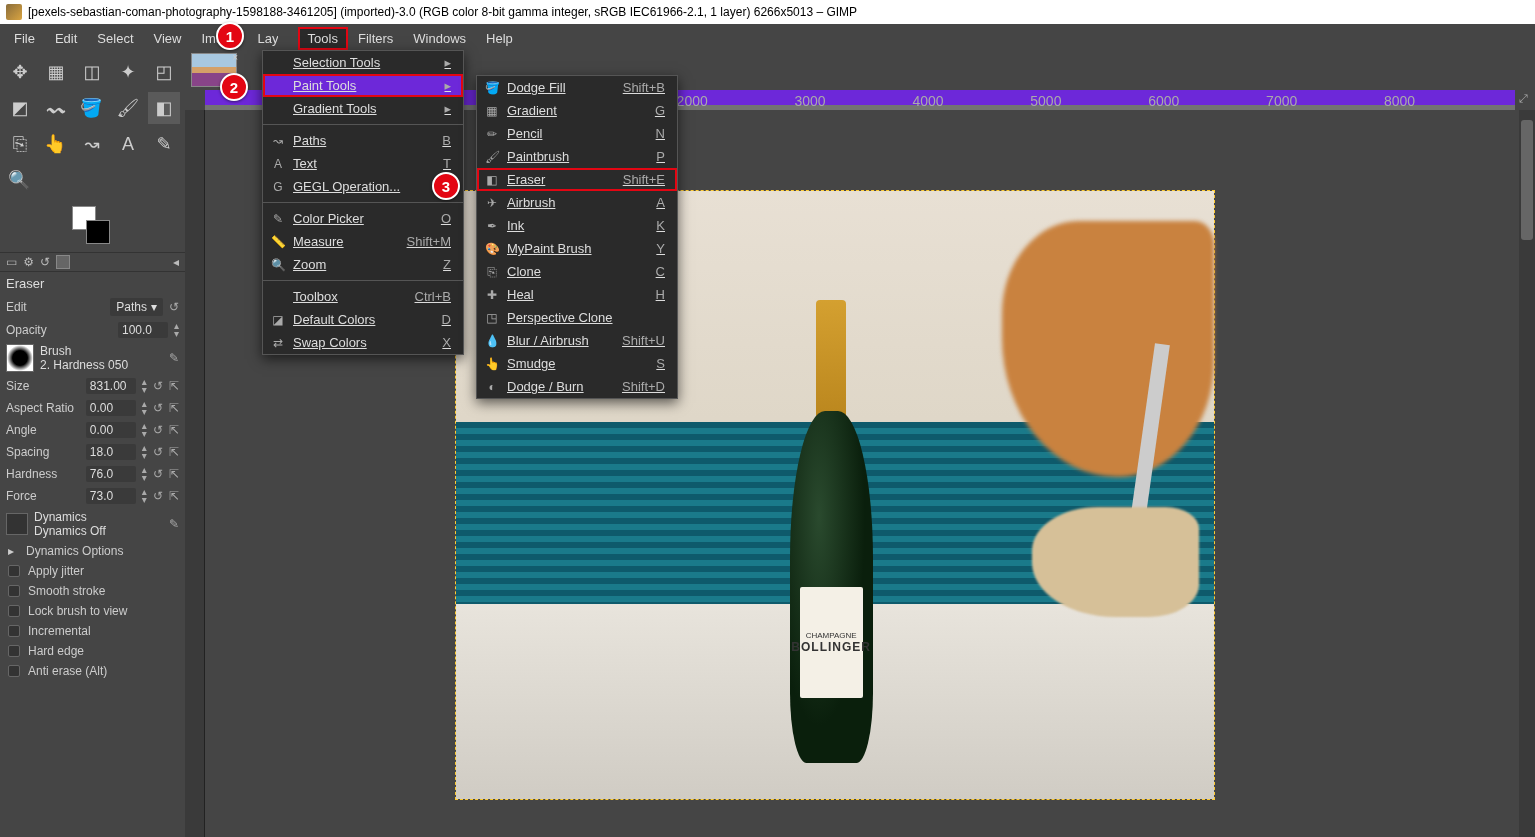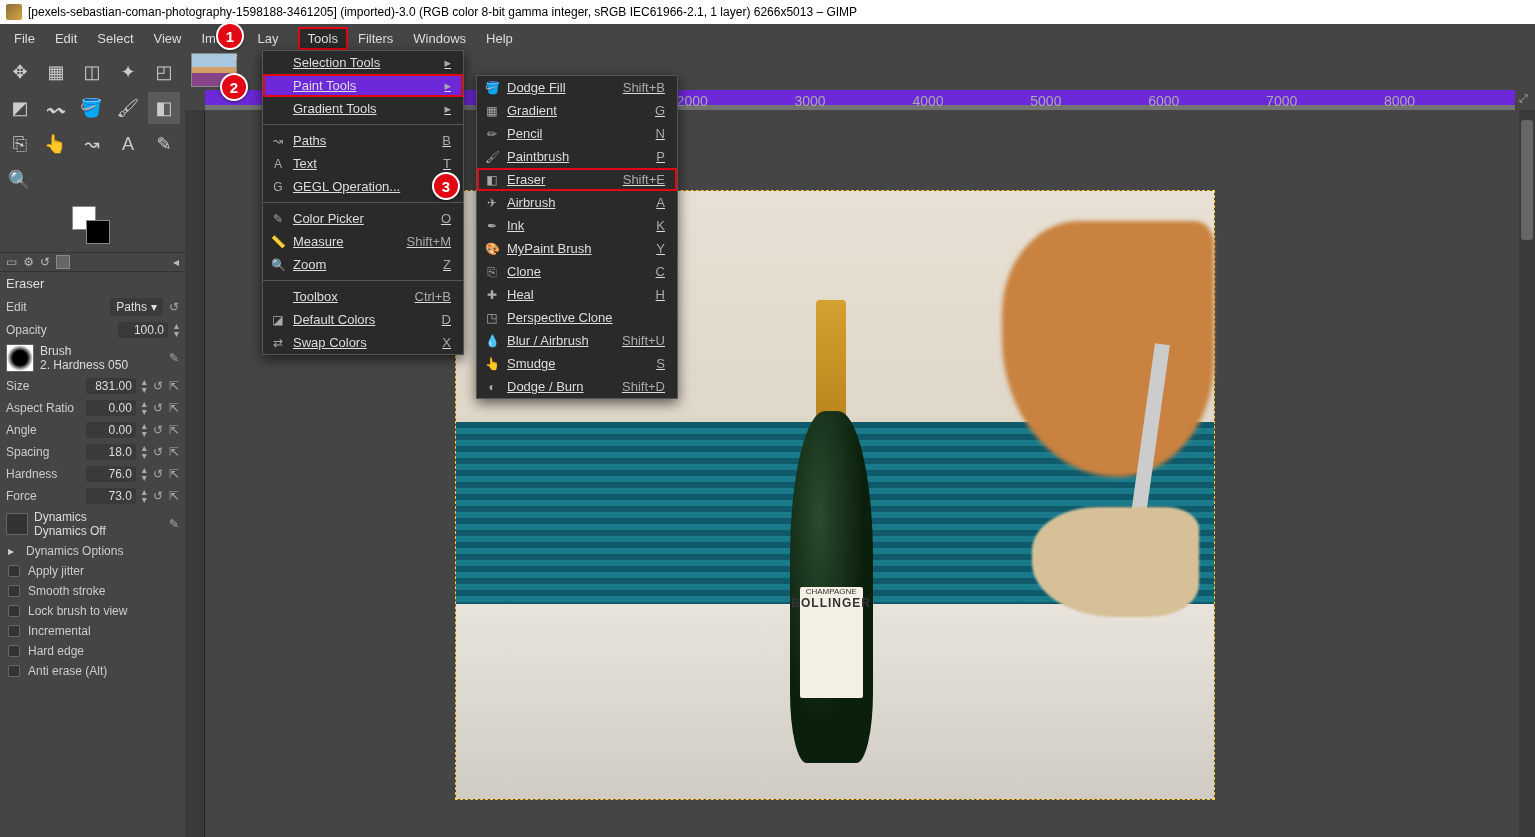--- a/index.html
+++ b/index.html
@@ -16,21 +16,21 @@
   .toolbox .tool.active { background: #5a5a5a; }
   .swatches { padding: 8px 0 8px 70px; position: relative; height: 50px;}
   .swfg { width: 24px; height: 24px; background: #fff; border: 1px solid #888; position: absolute; left: 72px; top: 4px;}
   .swbg { width: 24px; height: 24px; background: #000; border: 1px solid #888; position: absolute; left: 86px; top: 18px;}
   .tabrow { display: flex; gap: 6px; padding: 2px 6px; align-items:center; border-top:1px solid #333; border-bottom:1px solid #333;}
   .tabrow span { font-size: 12px; color:#bbb;}
   .tabrow .sq { width:14px;height:14px;background:#666;border:1px solid #888;}
   .opt-title { padding: 4px 6px; font-size: 13px; color:#ddd;}
   .opt-row { display: flex; align-items: center; padding: 3px 6px; font-size: 12px; gap:6px;}
   .opt-row .lab { flex: 1; color:#ccc;}
-  .opt-row .val { width: 50px; text-align: right; background:#3a3a3a; padding:1px 4px; border-radius:2px;}
+  .opt-row .val { width: 50px; background:#3a3a3a; padding:1px 4px; border-radius:2px;}
   .opt-row .spin { color:#aaa; font-size:10px; line-height:8px;}
   .opt-row .reset { color:#aaa; font-size:12px;}
   .select { background:#3a3a3a; padding:2px 6px; border-radius:2px; display:flex; align-items:center; gap:4px;}
   .chk { display:flex; align-items:center; gap:8px; padding:3px 8px; font-size:12px; color:#ccc;}
   .chk .box { width:12px;height:12px;background:#333;border:1px solid #666;border-radius:2px;}
   .tri { color:#ccc; margin-right:4px;}
   .canvas-area { flex: 1; position: relative; background: #454545; }
   .thumb-strip { position:absolute; left:0; top:0; height:40px; display:flex; align-items:center; padding:0 6px;}
   .thumb { width:46px; height:34px; background: linear-gradient(#a8c8e0 40%, #d4a068 40% 60%, #848 60%); border:1px solid #888; position:relative;}
   .thumb .x { position:absolute; right:-2px; top:-2px; color:#ccc; font-size:10px;}
@@ -39,21 +39,21 @@
   .ruler-v { position:absolute; left:0; top:60px; width:20px; bottom:0; background:#3a3a3a; border-right:1px solid #222;}
   .canvas-wrap { position:absolute; left:20px; top:60px; right:0; bottom:0; background:#454545; overflow:hidden;}
   .img { position:absolute; left:250px; top:80px; width:760px; height:610px; border:1px dashed #ffcc33;}
   .sky { position:absolute; left:0;top:0;right:0;height:50%; background: linear-gradient(#e8e0d4, #dcd4c4);}
   .rock { position:absolute; right:0; top:5%; width:28%; height:42%; background:#c9823f; border-radius: 40% 10% 50% 60%; filter:blur(2px);}
   .sea { position:absolute; left:0; top:38%; right:0; height:35%; background: repeating-linear-gradient(180deg,#0e5a6b,#0e5a6b 6px,#1a7a8a 6px,#1a7a8a 12px);}
   .deck { position:absolute; left:0; bottom:0; right:0; height:32%; background: linear-gradient(#e8e4dc,#d0ccc4);}
   .bottle { position:absolute; left:44%; top:18%; width:11%; height:76%;}
   .bneck { position:absolute; left:32%; top:0; width:36%; height:28%; background: linear-gradient(#d4a030,#b8841c); border-radius: 4px 4px 2px 2px;}
   .bbody { position:absolute; left:0; top:24%; width:100%; height:76%; background: radial-gradient(ellipse at 35% 30%, #2a4a2e, #0a1f0c 60%); border-radius: 42% 42% 20% 20%;}
-  .blabel { position:absolute; left:12%; top:62%; width:76%; height:24%; background:#f4f0e6; border-radius:2px; display:flex; flex-direction:column; align-items:center; justify-content:flex-start; font-size:8px; color:#333;}
+  .blabel { position:absolute; left:12%; top:62%; width:76%; height:24%; background:#f4f0e6; border-radius:2px; display:flex; flex-direction:column; align-items:center; justify-content:center; font-size:8px; color:#333;}
   .blabel .big { font-size:12px; letter-spacing:1px; font-weight:600;}
   .cushion { position:absolute; right:2%; top:52%; width:22%; height:18%; background:#d6c098; border-radius:40% 20% 30% 50%; filter:blur(1px);}
   .pole { position:absolute; right:8%; top:25%; width:2%; height:40%; background:#ccc; transform:rotate(8deg);}
   
   .dropdown { position:absolute; background:#2a2a2a; border:1px solid #555; box-shadow:0 4px 12px rgba(0,0,0,.6); z-index:100; font-size:13px;}
   .dropdown .drow { display:flex; align-items:center; padding:4px 12px 4px 30px; position:relative; min-width:200px; cursor:pointer;text-decoration:underline;}
   .dropdown .drow.hl { outline:2px solid #e30613; outline-offset:-2px; background:#6d28d9;}
   .dropdown .drow.hl3 { outline:2px solid #e30613; outline-offset:-2px;}
   .dropdown .drow .ic { position:absolute; left:8px; width:14px; text-align:center; color:#aaa; font-size:12px;}
   .dropdown .drow .sc { margin-left:auto; color:#aaa; padding-left:20px;}

